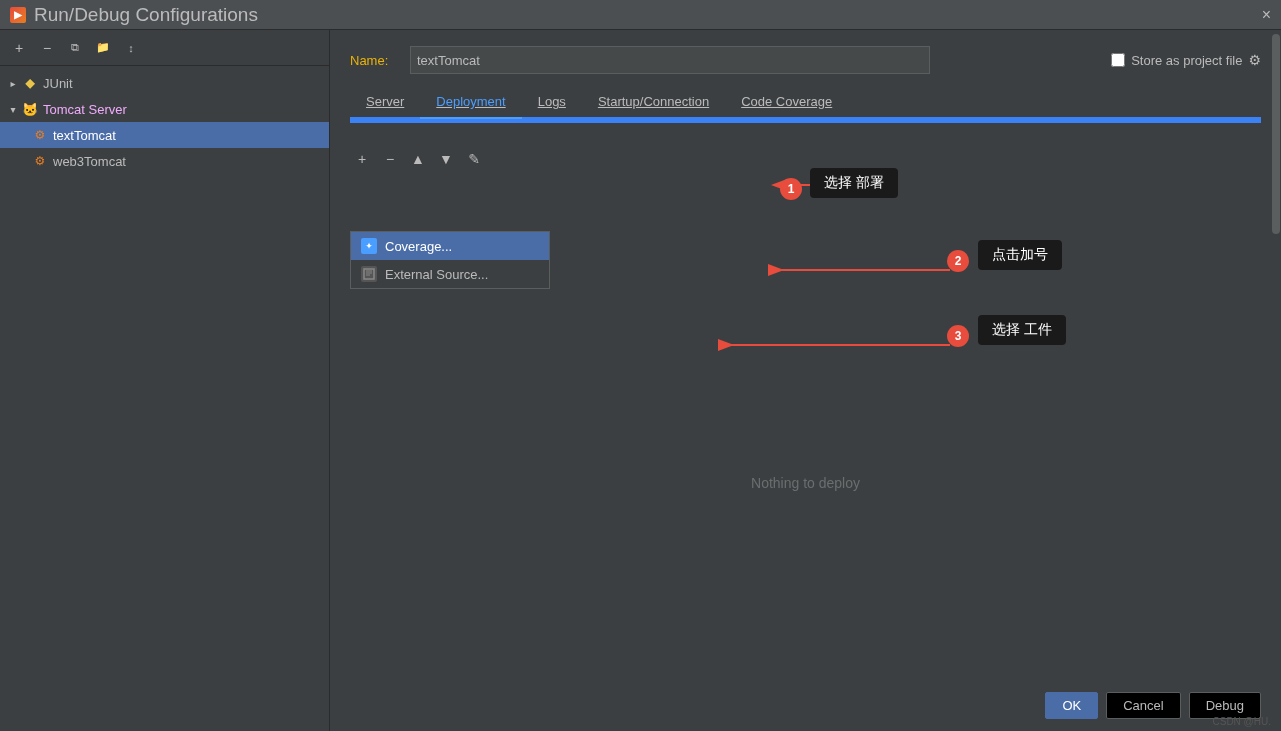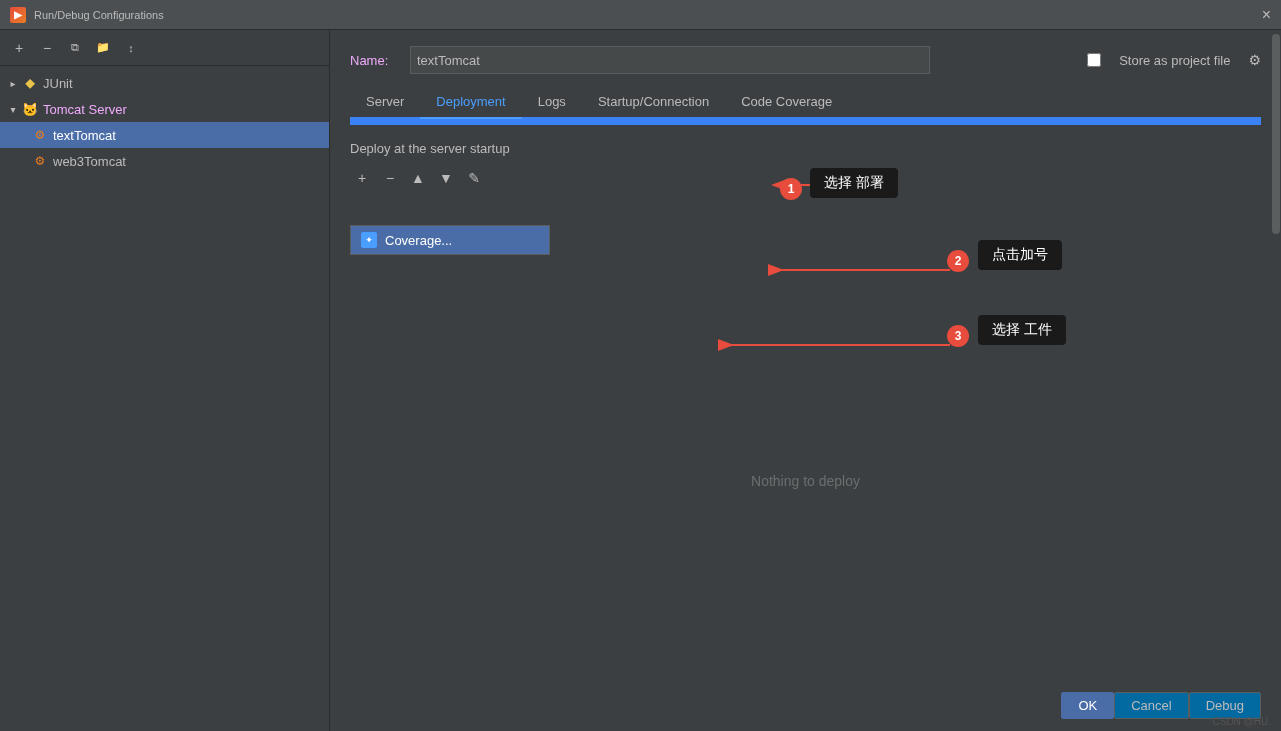--- a/index.html
+++ b/index.html
@@ -28,21 +28,21 @@
       width: 16px;
       height: 16px;
       margin-right: 8px;
       background: linear-gradient(135deg, #e74c3c, #e67e22);
       border-radius: 2px;
       display: flex; align-items: center; justify-content: center;
       font-size: 10px; color: white; font-weight: bold;
     }
     .title-bar-text {
       color: #bbbbbb;
-      font-size: 11px;
+      font-size: 19px;
     }
     .title-bar-close {
       position: absolute;
       right: 10px;
       top: 50%;
       transform: translateY(-50%);
       cursor: pointer;
       color: #bbbbbb;
       font-size: 16px;
     }
@@ -136,61 +136,62 @@
     }
 
     
     .name-row {
       display: flex;
       align-items: center;
       margin-bottom: 12px;
       gap: 10px;
     }
     .name-label {
-      color: #f0abfc;
+      color: #eab308;
       min-width: 50px;
     }
     .name-input {
       flex: 1;
       max-width: 520px;
       height: 28px;
       background: #45494a;
       border: 1px solid #5a5e5f;
       color: #bbbbbb;
       padding: 0 6px;
       font-size: 13px;
       outline: none;
     }
 
     .store-project-file {
       display: flex;
       align-items: center;
-      gap: 18px;
+      gap: 6px;
       margin-left: auto;
       color: #bbbbbb;
       font-size: 13px;
     }
     .store-checkbox {
       width: 14px;
       height: 14px;
       border: 1px solid #6a6e6f;
       background: #45494a;
       cursor: pointer;
     }
     .gear-icon {
       color: #bbbbbb;
       font-size: 14px;
       cursor: pointer;
     }
 
     
     .tabs {
       display: flex;
-      border-bottom: 8px solid #3b82f6;
-      margin-bottom: 0;
+      border-bottom: 6px solid #3b82f6;
+      margin-bottom: 8px;
+      text-decoration: underline;
     }
     .tab {
       padding: 8px 16px;
       cursor: pointer;
       color: #bbbbbb;
       font-size: 13px;
       border-bottom: 2px solid transparent;
       margin-bottom: -2px;
     }
     .tab.active {
@@ -345,25 +346,26 @@
       font-size: 10px;
       color: #555;
     }
 
     
     .bottom-buttons {
       position: absolute;
       bottom: 12px;
       right: 20px;
       display: flex;
+      gap: 8px;
     }
     .btn {
       padding: 5px 16px;
       border: 1px solid #5a5e5f;
-      background: #0369a1;
+      background: #000000;
       color: #bbbbbb;
       cursor: pointer;
       font-size: 13px;
       border-radius: 2px;
     }
     .btn.primary {
       background: #4a6da7;
       border-color: #4a6da7;
       color: white;
     }
@@ -427,34 +429,44 @@
 
     <div class="tabs">
       <div class="tab">Server</div>
       <div class="tab active">Deployment</div>
       <div class="tab">Logs</div>
       <div class="tab">Startup/Connection</div>
       <div class="tab">Code Coverage</div>
     </div>
 
     <div class="tab-content">
-      <div class="deploy-label">Deploy at the server startup</div>
 
       <div class="deploy-toolbar">
         <button class="deploy-toolbar-btn">+</button>
         <button class="deploy-toolbar-btn">−</button>
         <button class="deploy-toolbar-btn">▲</button>
         <button class="deploy-toolbar-btn">▼</button>
         <button class="deploy-toolbar-btn">✎</button>
       </div>
 
       <div class="dropdown-menu">
         <div class="dropdown-item selected">
           <div class="artifact-icon">✦</div>
           <span>Coverage...</span>
+        </div>
+        <div class="dropdown-item">
+          <div class="ext-source-icon">
+            <svg width="12" height="12" viewBox="0 0 12 12">
+              <rect x="1" y="1" width="10" height="10" fill="none" stroke="#888" stroke-width="1.5"></rect>
+              <line x1="3" y1="3" x2="9" y2="3" stroke="#888" stroke-width="1"></line>
+              <line x1="3" y1="5" x2="9" y2="5" stroke="#888" stroke-width="1"></line>
+              <line x1="3" y1="7" x2="7" y2="7" stroke="#888" stroke-width="1"></line>
+            </svg>
+          </div>
+          <span>External Source...</span>
         </div>
       </div>
 
       <div class="nothing-deploy">Nothing to deploy</div>
     </div>
 
     <div class="scrollbar">
       <div class="scrollbar-thumb"></div>
     </div>
 

